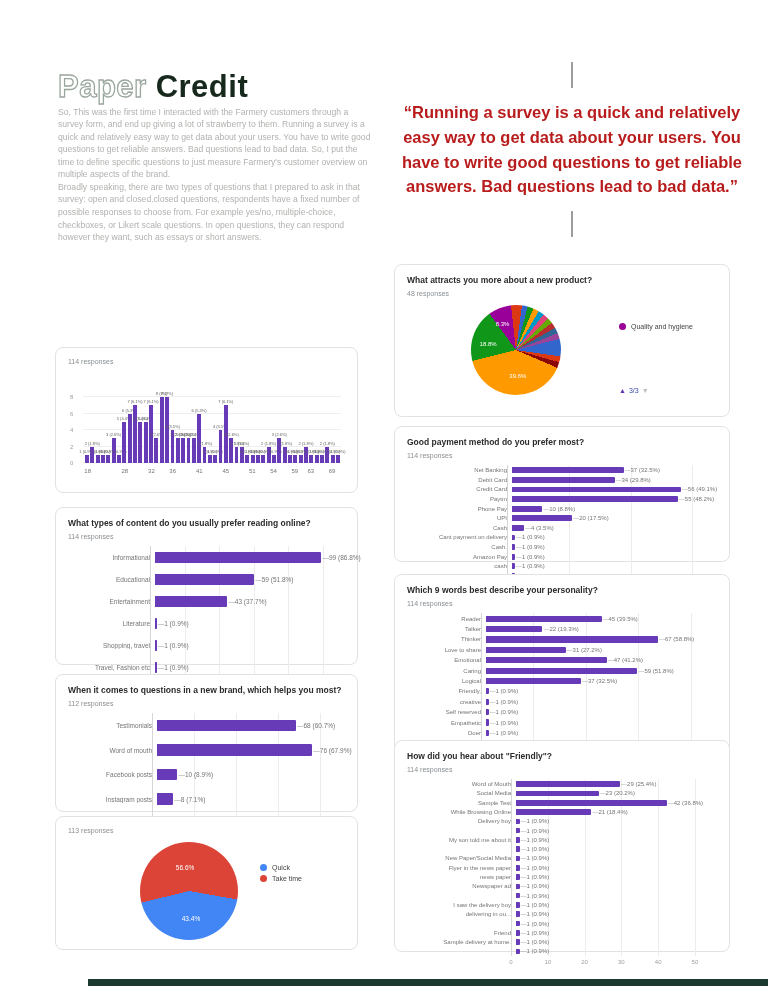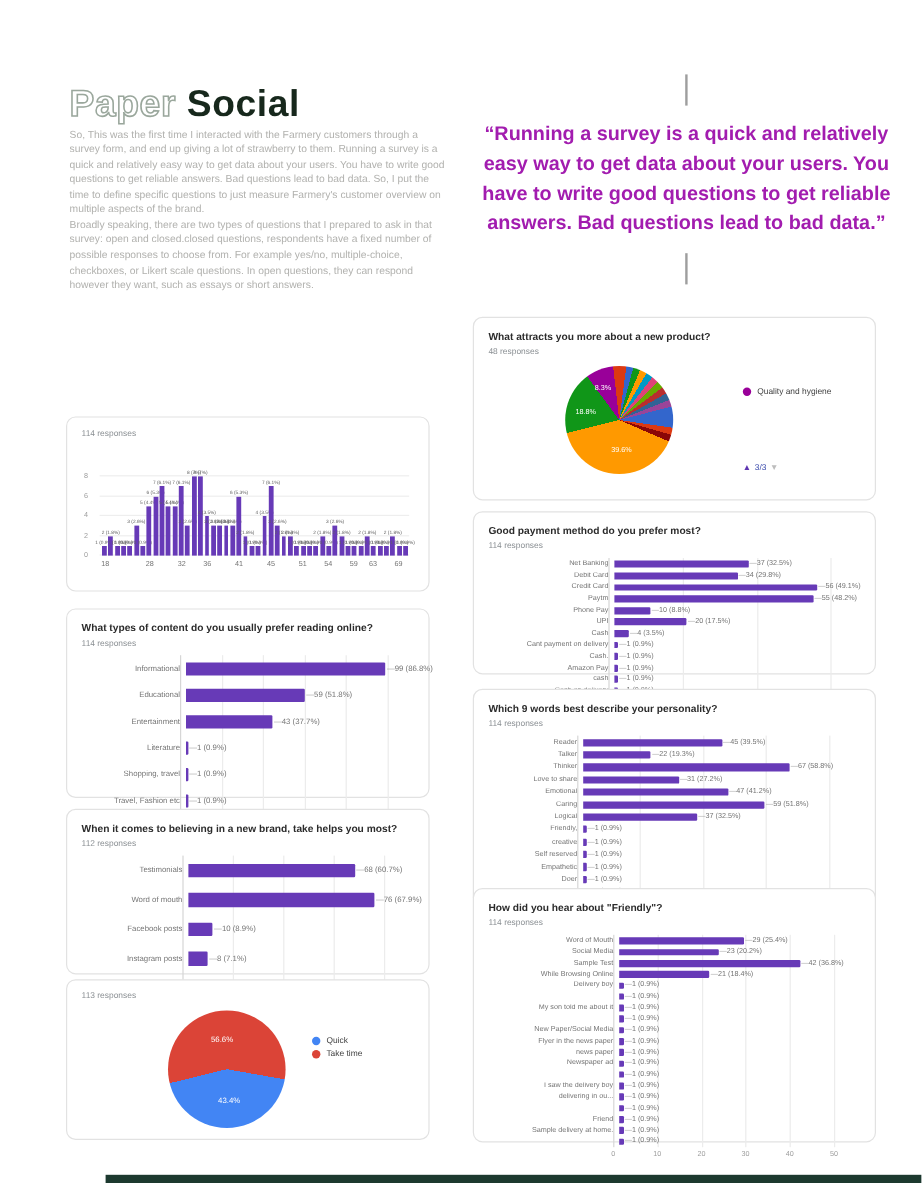--- a/index.html
+++ b/index.html
@@ -9,21 +9,21 @@
   }
   
   .h1{position:absolute;left:58px;top:48px;font-size:31px;font-weight:bold;letter-spacing:.5px}
   .h1 .outline{color:transparent;-webkit-text-stroke:1.3px #9aa79c;margin-right:9px}
   .h1 .solid{color:#17281c}
   .intro{position:absolute;left:58px;top:97px;width:316px;font-size:8.6px;line-height:1.46;
          color:#b1b1ae;white-space:pre-line}
   
   .quote{position:absolute;left:396px;top:62px;width:352px;text-align:center}
   .qtick{width:1.5px;height:26px;background:#9e9e9e;margin:0 auto}
-  .qtext{margin:12px auto 12px;font-size:16.5px;font-weight:bold;color:#a21caf;line-height:1.5}
+  .qtext{margin:12px auto 12px;font-size:16.5px;font-weight:bold;color:#b91c1c;line-height:1.5}
   
   .card{position:absolute;background:#fff;border:1px solid #e2e2e2;border-radius:8px;
         padding:10px 12px;box-sizing:border-box}
   .qt{font-size:8.5px;color:#2b2b2b;margin:0 0 4px;line-height:1.35}
   .resp{font-size:7px;color:#8a8f93;margin-bottom:6px}
   .c1{left:55px;top:347px;width:303px;height:146px}
   .c2{left:55px;top:507px;width:303px;height:158px}
   .c3{left:55px;top:674px;width:303px;height:138px}
   .c4{left:55px;top:816px;width:303px;height:134px}
   .c5{left:394px;top:264px;width:336px;height:153px}
@@ -63,21 +63,21 @@
   .pager{position:absolute;font-size:7px;color:#3949ab;display:flex;align-items:center;gap:3px}
   .pager .up{color:#5e35b1;font-size:7px}
   .pager .down{color:#bdbdbd;font-size:7px}
   
   .footer-bar{position:absolute;left:88px;right:0;bottom:0;height:7px;background:#1c392f}
 </style>
 </head>
 <body>
 
 <h1 class="h1">
-  <span class="outline">Paper</span><span class="solid">Social</span>
+  <span class="outline">Paper</span><span class="solid">Credit</span>
 </h1>
 <p class="intro">So, This was the first time I interacted with the Farmery customers through a survey form, and end up giving a lot of strawberry to them. Running a survey is a quick and relatively easy way to get data about your users. You have to write good questions to get reliable answers. Bad questions lead to bad data. So, I put the time to define specific questions to just measure Farmery's customer overview on multiple aspects of the brand.
 Broadly speaking, there are two types of questions that I prepared to ask in that survey: open and closed.closed questions, respondents have a fixed number of possible responses to choose from. For example yes/no, multiple-choice, checkboxes, or Likert scale questions. In open questions, they can respond however they want, such as essays or short answers.</p>
 
 <div class="quote">
   <div class="qtick"></div>
   <div class="qtext">“Running a survey is a quick and relatively easy way to get data about your users. You have to write good questions to get reliable answers. Bad questions lead to bad data.”</div>
   <div class="qtick"></div>
 </div>
 
@@ -363,21 +363,21 @@
         <span class="hb-tick" style="left: calc(17.6991% + 67.4867px);">20</span>
         <span class="hb-tick" style="left: calc(35.3982% + 52.9735px);">40</span>
         <span class="hb-tick" style="left: calc(53.0973% + 38.4602px);">60</span>
         <span class="hb-tick" style="left: calc(70.7965% + 23.9469px);">80</span>
         <span class="hb-tick" style="left: calc(88.4956% + 9.43363px);">100</span>
       </div>
     </div>
 </section>
 
 <section class="card c3">
-  <h3 class="qt">When it comes to believing in a new brand, take helps you most?</h3>
+  <h3 class="qt">When it comes to questions in a new brand, which helps you most?</h3>
   <div class="resp">112 responses</div>
   <div>
       <div class="hb-rows" style="font-size: 6.5px;">
         <div class="gl gl0" style="left: calc(0% + 84px);"></div>
         <div class="gl" style="left: calc(21.7391% + 65.7391px);"></div>
         <div class="gl" style="left: calc(43.4783% + 47.4783px);"></div>
         <div class="gl" style="left: calc(65.2174% + 29.2174px);"></div>
         <div class="gl" style="left: calc(86.9565% + 10.9565px);"></div>
         <div class="hb-row" style="height: 24.5px;">
           <div class="hb-label" style="width: 84px;">Testimonials</div>

